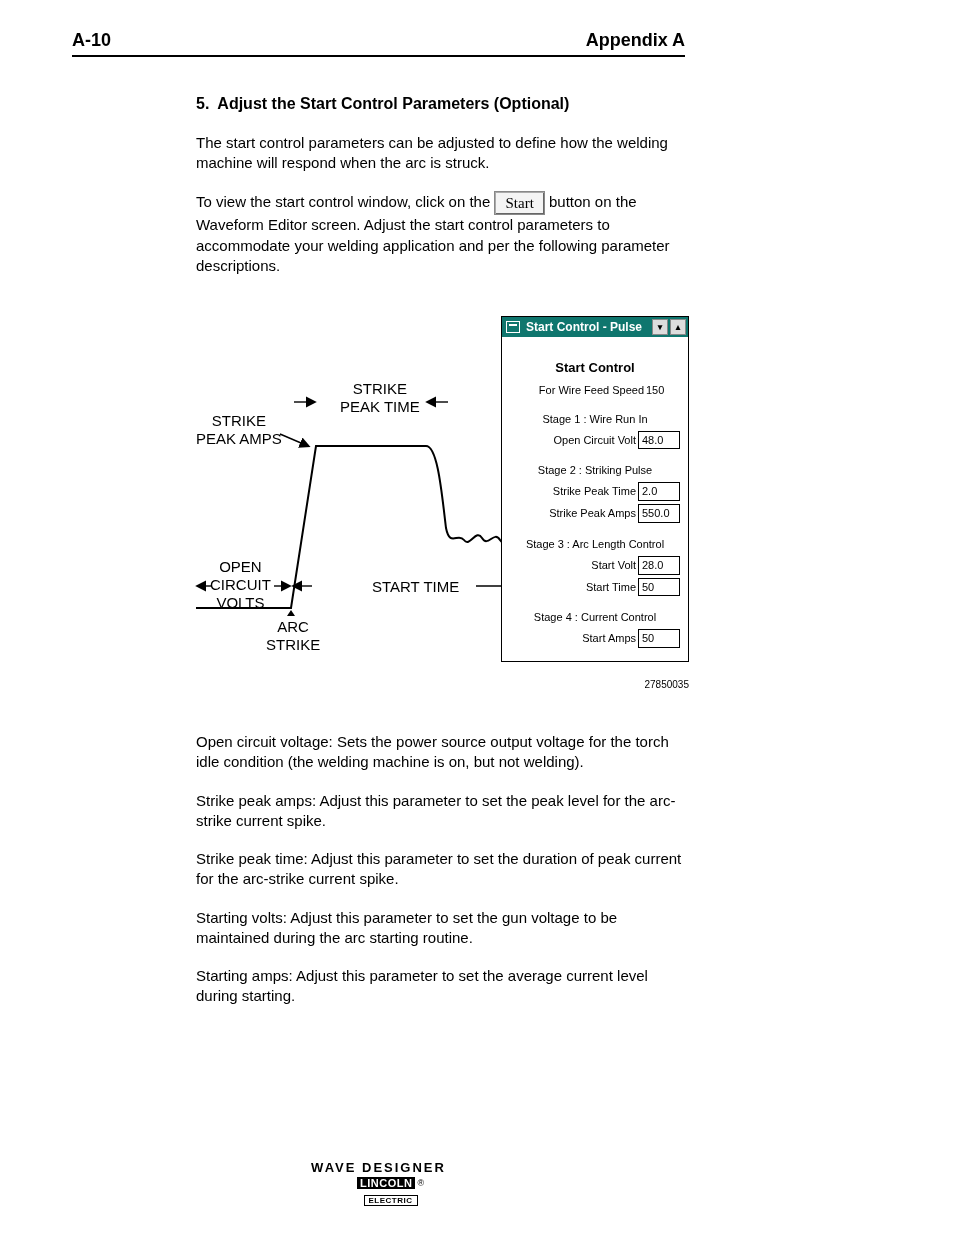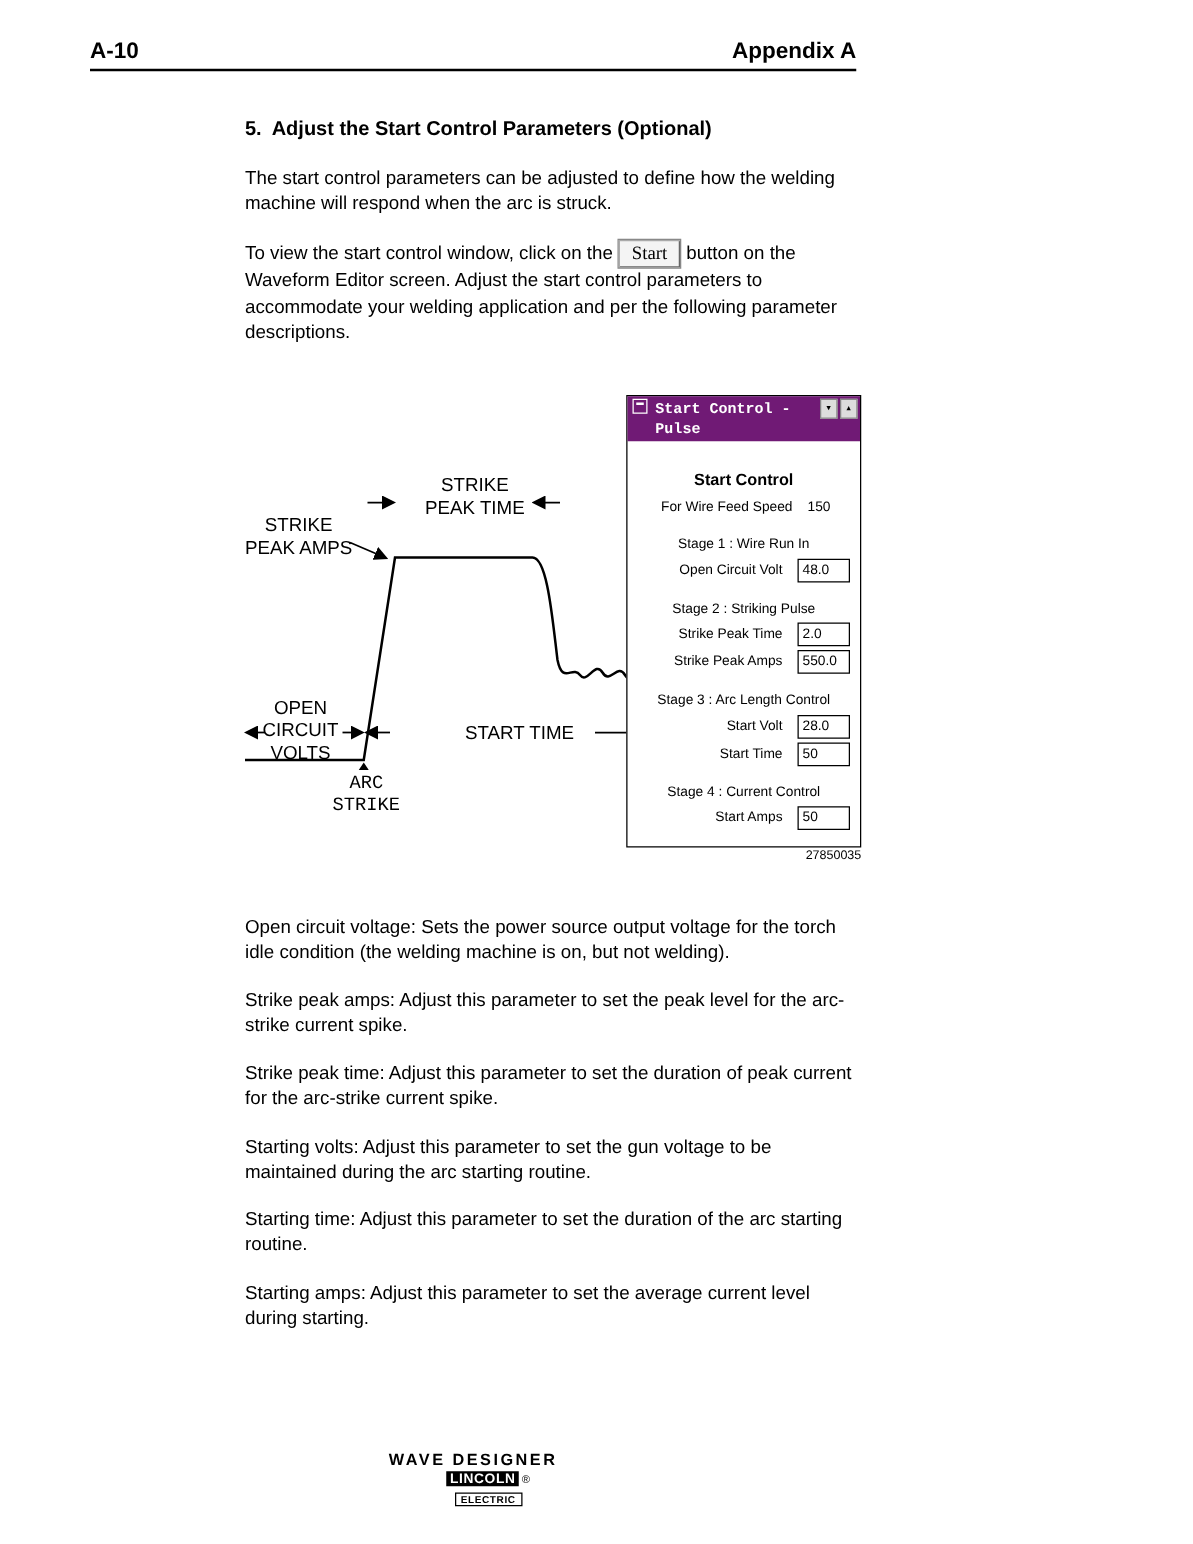--- a/index.html
+++ b/index.html
@@ -75,28 +75,27 @@
   .panel {
     position: absolute;
     right: -4px;
     top: 0;
     width: 186px;
     border: 1.5px solid #000;
     background: #fff;
     font-size: 11px;
   }
   .panel-titlebar {
-    background: #701a75;
+    background: #0f766e;
     color: #fff;
     display: flex;
-    align-items: flex-start;
+    align-items: center;
     padding: 2px 2px 2px 4px;
     font-weight: bold;
     font-size: 12px;
-    font-family: Liberation Mono, monospace;
   }
   .panel-titlebar .tb-icon {
     width: 12px; height: 10px;
     border: 1px solid #fff;
     margin-right: 6px;
     position: relative;
   }
   .panel-titlebar .tb-icon::after {
     content:'';
     position:absolute; left:2px; right:2px; top:2px; height:2px; background:#fff;
@@ -115,21 +114,21 @@
     text-align: center;
     font-weight: bold;
     font-size: 13px;
     margin-bottom: 6px;
   }
   .panel-row {
     display: flex;
     align-items: center;
     justify-content: flex-end;
     margin: 3px 0;
-    gap: 12px;
+    gap: 2px;
   }
   .panel-row .lbl { flex: 1; text-align: right; font-size: 11px; }
   .panel-row .val {
     font-size: 11px;
     min-width: 34px;
     text-align: left;
   }
   .field-box {
     width: 42px;
     border: 1.2px solid #000;
@@ -253,21 +252,21 @@
         <line x1="290" y1="270" x2="398" y2="270" stroke="#000" stroke-width="1.4" marker-end="url(#ah)"></line>
 
         <path d="M101 300 L109 300 L105 294 Z" fill="#000"></path>
       </svg>
 
       <div class="fig-label" style="left:144px; top:64px;">STRIKE<br>PEAK TIME</div>
       <div class="fig-label" style="left:0px; top:96px;">STRIKE<br>PEAK AMPS</div>
       <div class="fig-label" style="left:404px; top:152px; text-align:left;">AVERAGE<br>START<br>AMPS</div>
       <div class="fig-label" style="left:404px; top:208px; text-align:left;">@<br>START<br>VOLTS</div>
       <div class="fig-label" style="left:14px; top:242px;">OPEN<br>CIRCUIT<br>VOLTS</div>
-      <div class="fig-label" style="left:70px; top:302px;font-family:Liberation Mono, monospace;">ARC<br>STRIKE</div>
+      <div class="fig-label" style="left:70px; top:302px;">ARC<br>STRIKE</div>
       <div class="fig-label" style="left:176px; top:262px;">START TIME</div>
 
       <div class="panel">
         <div class="panel-titlebar">
           <span class="tb-icon"></span>
           <span>Start Control - Pulse</span>
           <span class="spacer"></span>
           <span class="tb-btn">▾</span>
           <span class="tb-btn">▴</span>
         </div>
@@ -312,21 +311,20 @@
         </div>
       </div>
 
       <div class="fig-id">27850035</div>
     </div>
 
     <div class="para">Open circuit voltage:  Sets the power source output voltage for the torch idle condition (the welding machine is on, but not welding).</div>
     <div class="para">Strike peak amps:  Adjust this parameter to set the peak level for the arc-strike current spike.</div>
     <div class="para">Strike peak time:  Adjust this parameter to set the duration of peak current for the arc-strike current spike.</div>
     <div class="para">Starting volts:  Adjust this parameter to set the gun voltage to be maintained during the arc starting routine.</div>
-    <div class="para">Starting time:  Adjust this parameter to set the duration of the arc starting routine.</div>
     <div class="para">Starting amps:  Adjust this parameter to set the average current level during starting.</div>
 
   </div>
 
   <div class="footer">
     <div class="prod">WAVE  DESIGNER</div>
     <div class="logo-box">
       <div class="logo-top">
         <span class="logo-name">LINCOLN</span>
         <span class="logo-reg">®</span>

